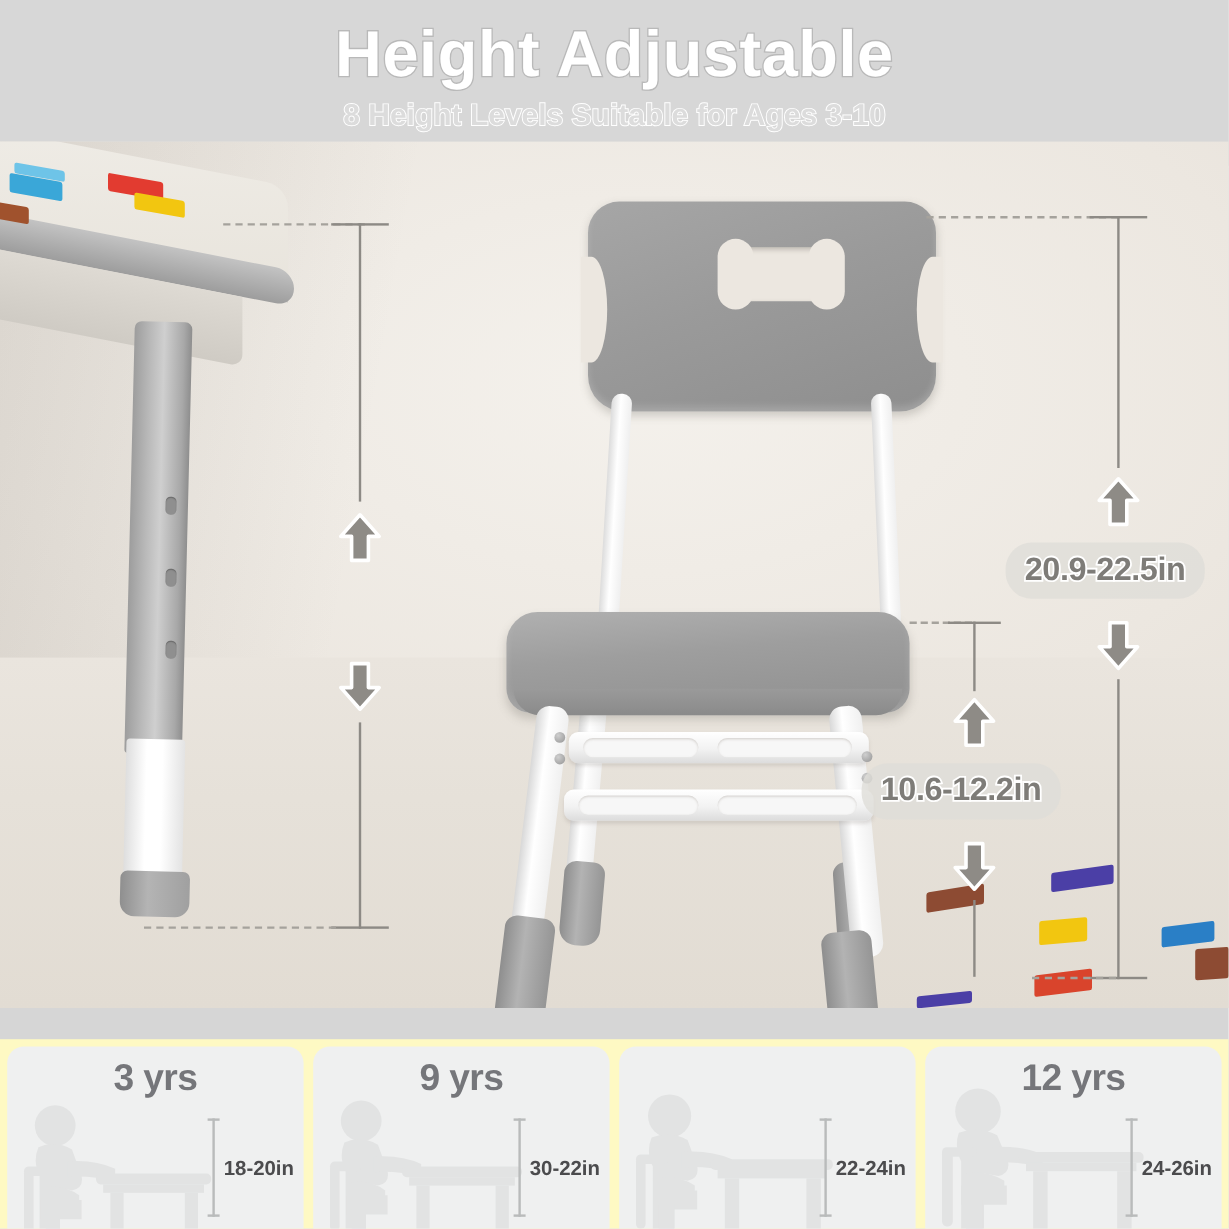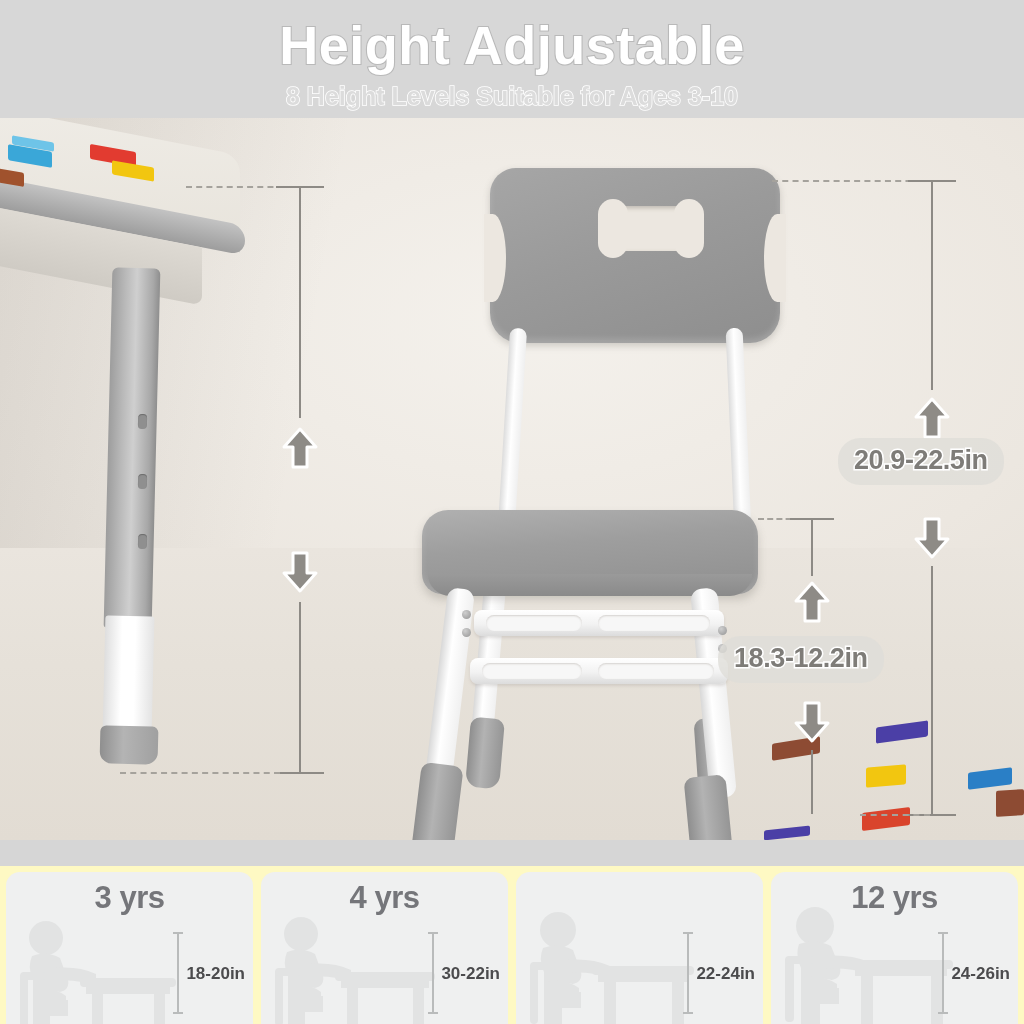--- a/index.html
+++ b/index.html
@@ -457,35 +457,35 @@
     <div class="dimline" style="left:299px; top:484px; height:172px;"></div>
     <div class="dimcap" style="left:276px; top:654px; width:48px;"></div>
     <div class="leader" style="left:120px; top:654px; width:160px;"></div>
 
     <div class="leader" style="left:772px; top:62px; width:160px;"></div>
     <div class="dimcap" style="left:908px; top:62px; width:48px;"></div>
     <div class="dimline" style="left:931px; top:62px; height:210px;"></div>
     <svg class="arrow" style="left:913px; top:278px;" viewBox="0 0 38 44">
       <path d="M19 3 L35 21 L26 21 L26 41 L12 41 L12 21 L3 21 Z" fill="#8e8b86" stroke="#ffffff" stroke-width="3" stroke-linejoin="round"></path>
     </svg>
-    <div class="pill" style="left:838px; top:320px;">20.9-22.5in</div>
+    <div class="pill" style="left:838px; top:334px;">20.9-22.5in</div>
     <svg class="arrow" style="left:913px; top:398px;" viewBox="0 0 38 44">
       <path d="M19 41 L35 23 L26 23 L26 3 L12 3 L12 23 L3 23 Z" fill="#8e8b86" stroke="#ffffff" stroke-width="3" stroke-linejoin="round"></path>
     </svg>
     <div class="dimline" style="left:931px; top:448px; height:250px;"></div>
     <div class="dimcap" style="left:908px; top:696px; width:48px;"></div>
     <div class="leader" style="left:860px; top:696px; width:70px;"></div>
 
     <div class="leader" style="left:758px; top:400px; width:52px;"></div>
     <div class="dimcap" style="left:790px; top:400px; width:44px;"></div>
     <div class="dimline" style="left:811px; top:400px; height:58px;"></div>
     <svg class="arrow" style="left:793px; top:462px;" viewBox="0 0 38 44">
       <path d="M19 3 L35 21 L26 21 L26 41 L12 41 L12 21 L3 21 Z" fill="#8e8b86" stroke="#ffffff" stroke-width="3" stroke-linejoin="round"></path>
     </svg>
-    <div class="pill" style="left:718px; top:518px;">18.3-12.2in</div>
+    <div class="pill" style="left:718px; top:518px;">10.6-12.2in</div>
     <svg class="arrow" style="left:793px; top:582px;" viewBox="0 0 38 44">
       <path d="M19 41 L35 23 L26 23 L26 3 L12 3 L12 23 L3 23 Z" fill="#8e8b86" stroke="#ffffff" stroke-width="3" stroke-linejoin="round"></path>
     </svg>
     <div class="dimline" style="left:811px; top:632px; height:64px;"></div>
   </div>
 
   <div class="cards">
 
     <div class="card">
       <div class="card-title">3 yrs</div>
@@ -503,21 +503,21 @@
           <rect x="72" y="75" width="84" height="7"></rect>
           <rect x="78" y="82" width="11" height="56"></rect>
           <rect x="140" y="82" width="11" height="56"></rect>
         </g>
       </svg>
       <div class="card-bracket"></div>
       <div class="card-dim">18-20in</div>
     </div>
 
     <div class="card">
-      <div class="card-title">4 yrs</div>
+      <div class="card-title">9 yrs</div>
       <svg class="silh" width="186" height="142" viewBox="0 0 186 142">
         <g fill="#e2e3e3">
           <circle cx="32" cy="24" r="17"></circle>
           <path d="M18 42 q14 -6 28 2 l8 22 q2 10 -8 12 l-10 -2 l0 48 l-17 0 l0 -58 q-6 -12 -1 -24 z"></path>
           <path d="M22 76 q16 -4 30 6 l0 12 l-32 0 z"></path>
           <path d="M20 86 l34 0 l0 16 l-34 0 z"></path>
           <path d="M24 98 l12 0 l0 42 l-12 0 z"></path>
           <path d="M42 54 q22 -2 40 6 l0 11 q-22 -6 -40 -4 z"></path>
           <rect x="6" y="60" width="8" height="56" rx="4"></rect>
           <rect x="6" y="58" width="26" height="8" rx="4"></rect>

